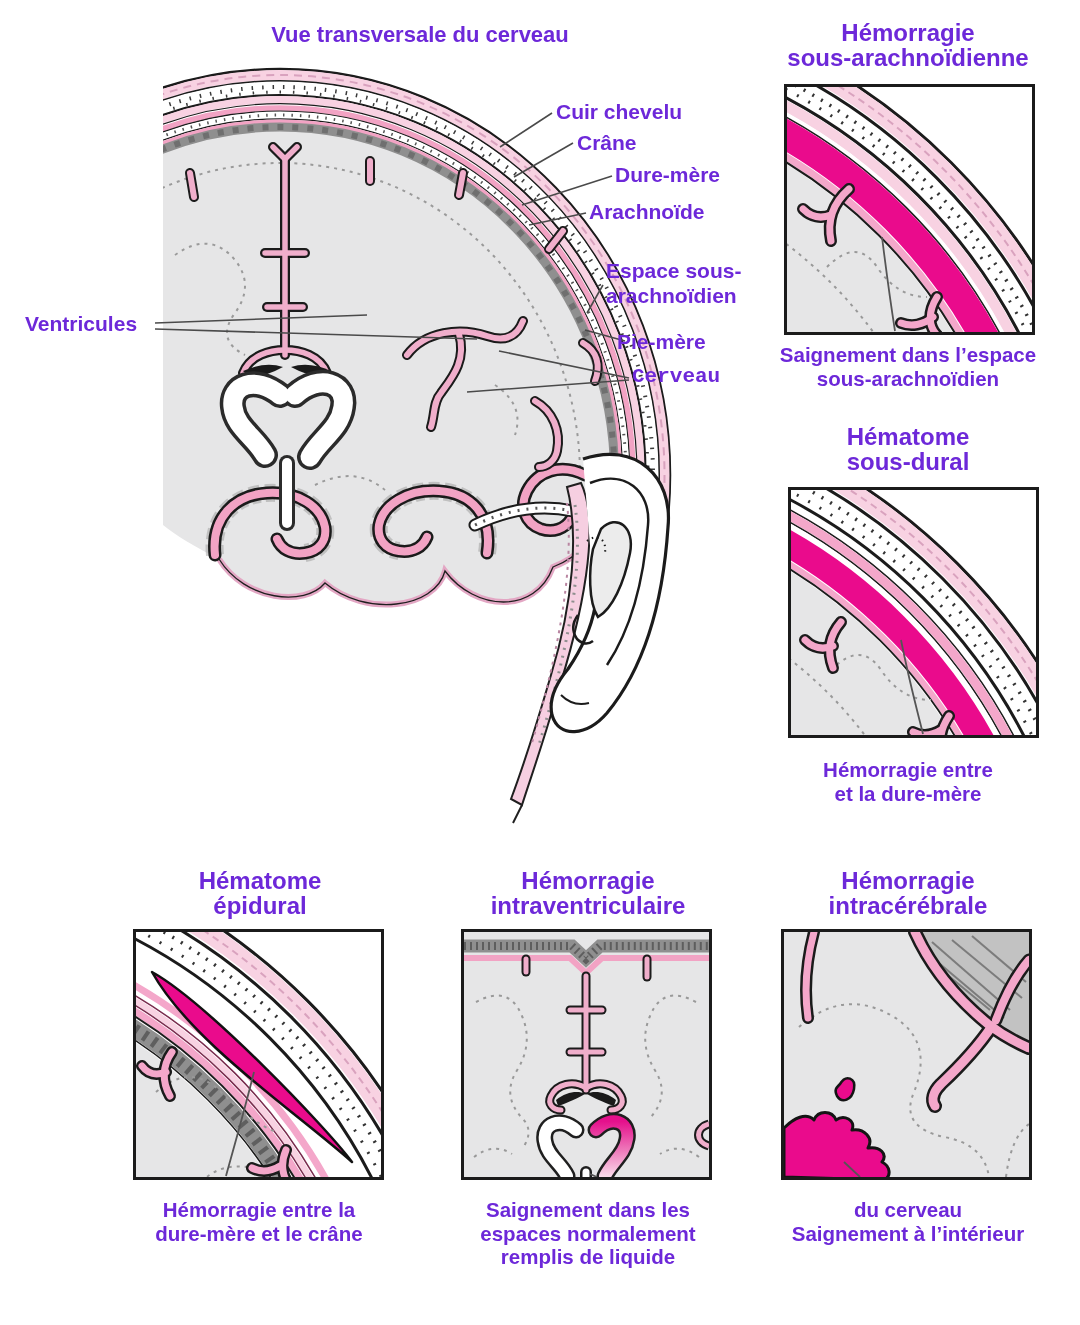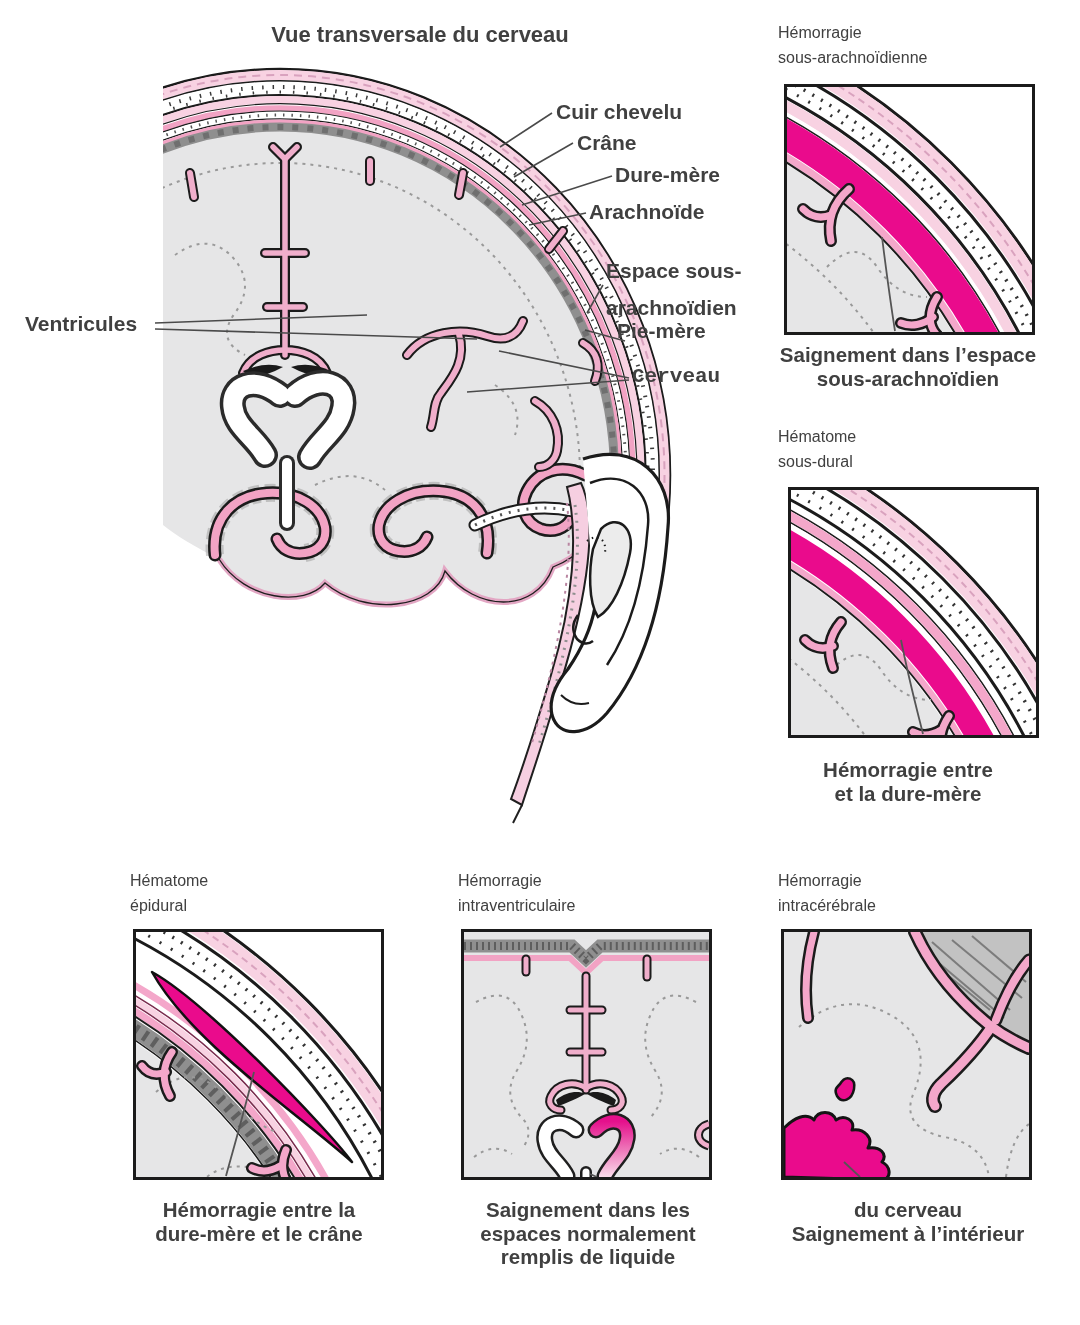--- a/index.html
+++ b/index.html
@@ -1,21 +1,21 @@
 <!DOCTYPE html>
 <html><head>
 <meta charset="utf-8">
 <style>
   html,body{margin:0;padding:0;background:#fff;}
   .page{position:relative;width:1080px;height:1325px;background:#fff;overflow:hidden;
-        font-family:"Liberation Sans","DejaVu Sans",sans-serif;color:#404040;}
+        font-family:"Liberation Sans","DejaVu Sans",sans-serif;color:#6d28d9;}
   .abs{position:absolute;}
   .fig-title{font-size:22px;font-weight:700;text-align:center;line-height:25px;}
   .layer-label{font-size:21px;font-weight:600;white-space:nowrap;line-height:24px;}
-  .inset-title{font-size:16px;font-weight:400;text-align:left;line-height:25px;}
+  .inset-title{font-size:24px;font-weight:700;text-align:center;line-height:25px;}
   .inset-caption{font-size:20.5px;font-weight:600;text-align:center;line-height:23.5px;}
   .inset-box{position:absolute;width:251px;height:251px;border:3px solid #1b1b1b;background:#fff;box-sizing:border-box;overflow:hidden;}
   svg{display:block;}
 </style>
 </head>
 <body>
 
 <div class="page">
 
   <div class="abs fig-title" style="left:160px;top:22px;width:520px;">Vue transversale du cerveau</div>
@@ -175,22 +175,22 @@
         <path d="M514,325 L352,337"></path>
     </g>
   </svg>
 
   <div class="abs layer-label" style="left:25px;top:312px;">Ventricules</div>
   <div class="abs layer-label" style="left:556px;top:100px;">Cuir chevelu</div>
   <div class="abs layer-label" style="left:577px;top:131px;">Crâne</div>
   <div class="abs layer-label" style="left:615px;top:163px;">Dure-mère</div>
   <div class="abs layer-label" style="left:589px;top:200px;">Arachnoïde</div>
   <div class="abs layer-label" style="left:606px;top:259px;">Espace sous-</div>
-  <div class="abs layer-label" style="left:606px;top:296px;">arachnoïdien</div>
-  <div class="abs layer-label" style="left:617px;top:319px;">Pie-mère</div>
+  <div class="abs layer-label" style="left:606px;top:284px;">arachnoïdien</div>
+  <div class="abs layer-label" style="left:617px;top:330px;">Pie-mère</div>
   <div class="abs layer-label" style="left:632px;top:365px;font-family:Liberation Mono, monospace;">Cerveau</div>
 
   <div class="abs inset-title" style="left:778px;top:20px;width:260px;">
     <div>Hémorragie</div>
     <div>sous-arachnoïdienne</div>
   </div>
   <div class="inset-box" style="left:784px;top:84px;">
     <svg width="245" height="245" viewBox="0 0 245 245">
       <circle cx="-260" cy="500" r="496" fill="#E6E6E7"></circle>
       <g fill="none">

